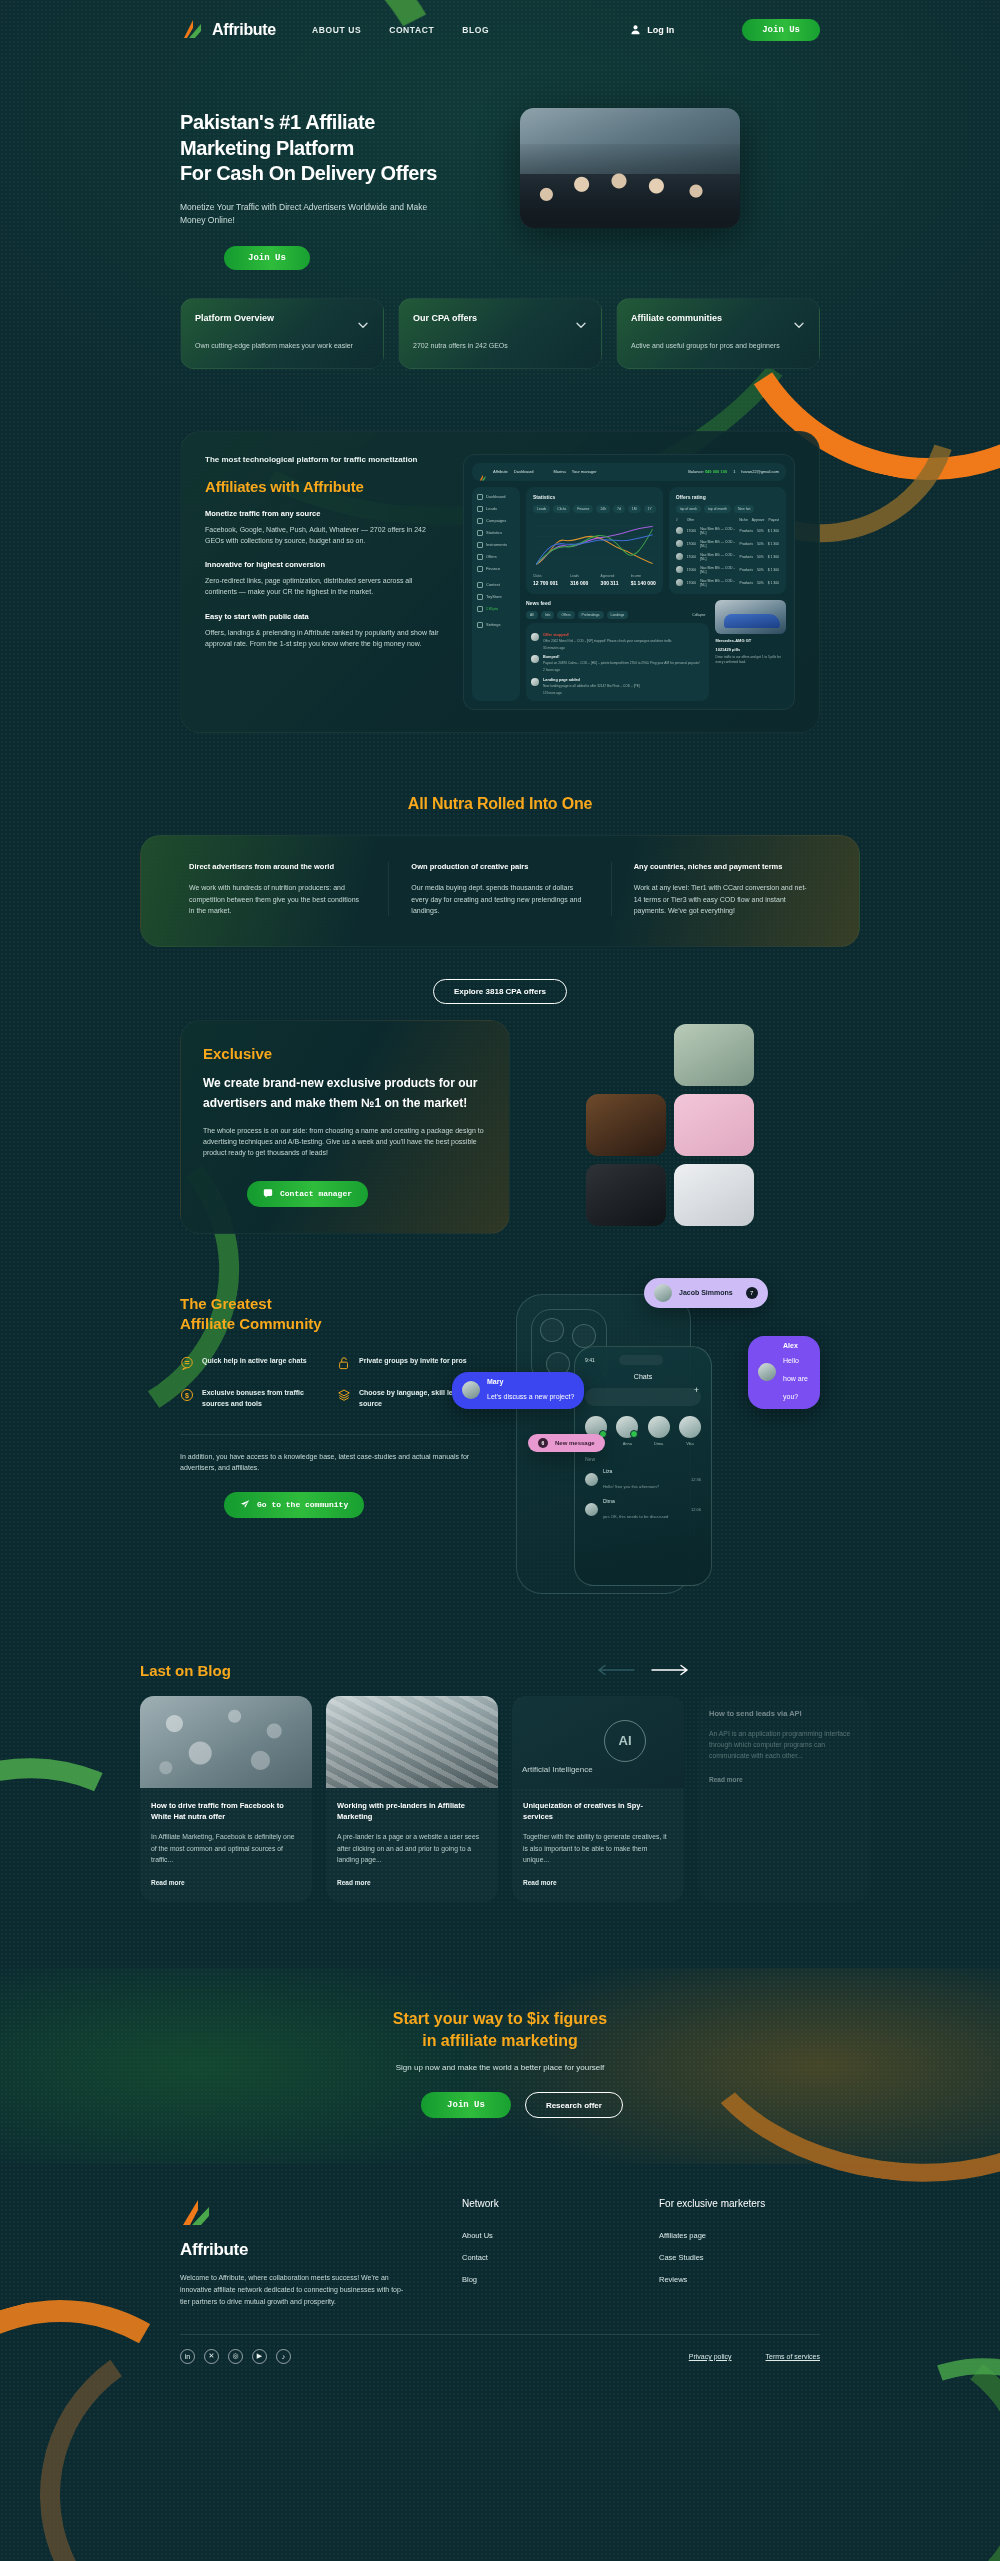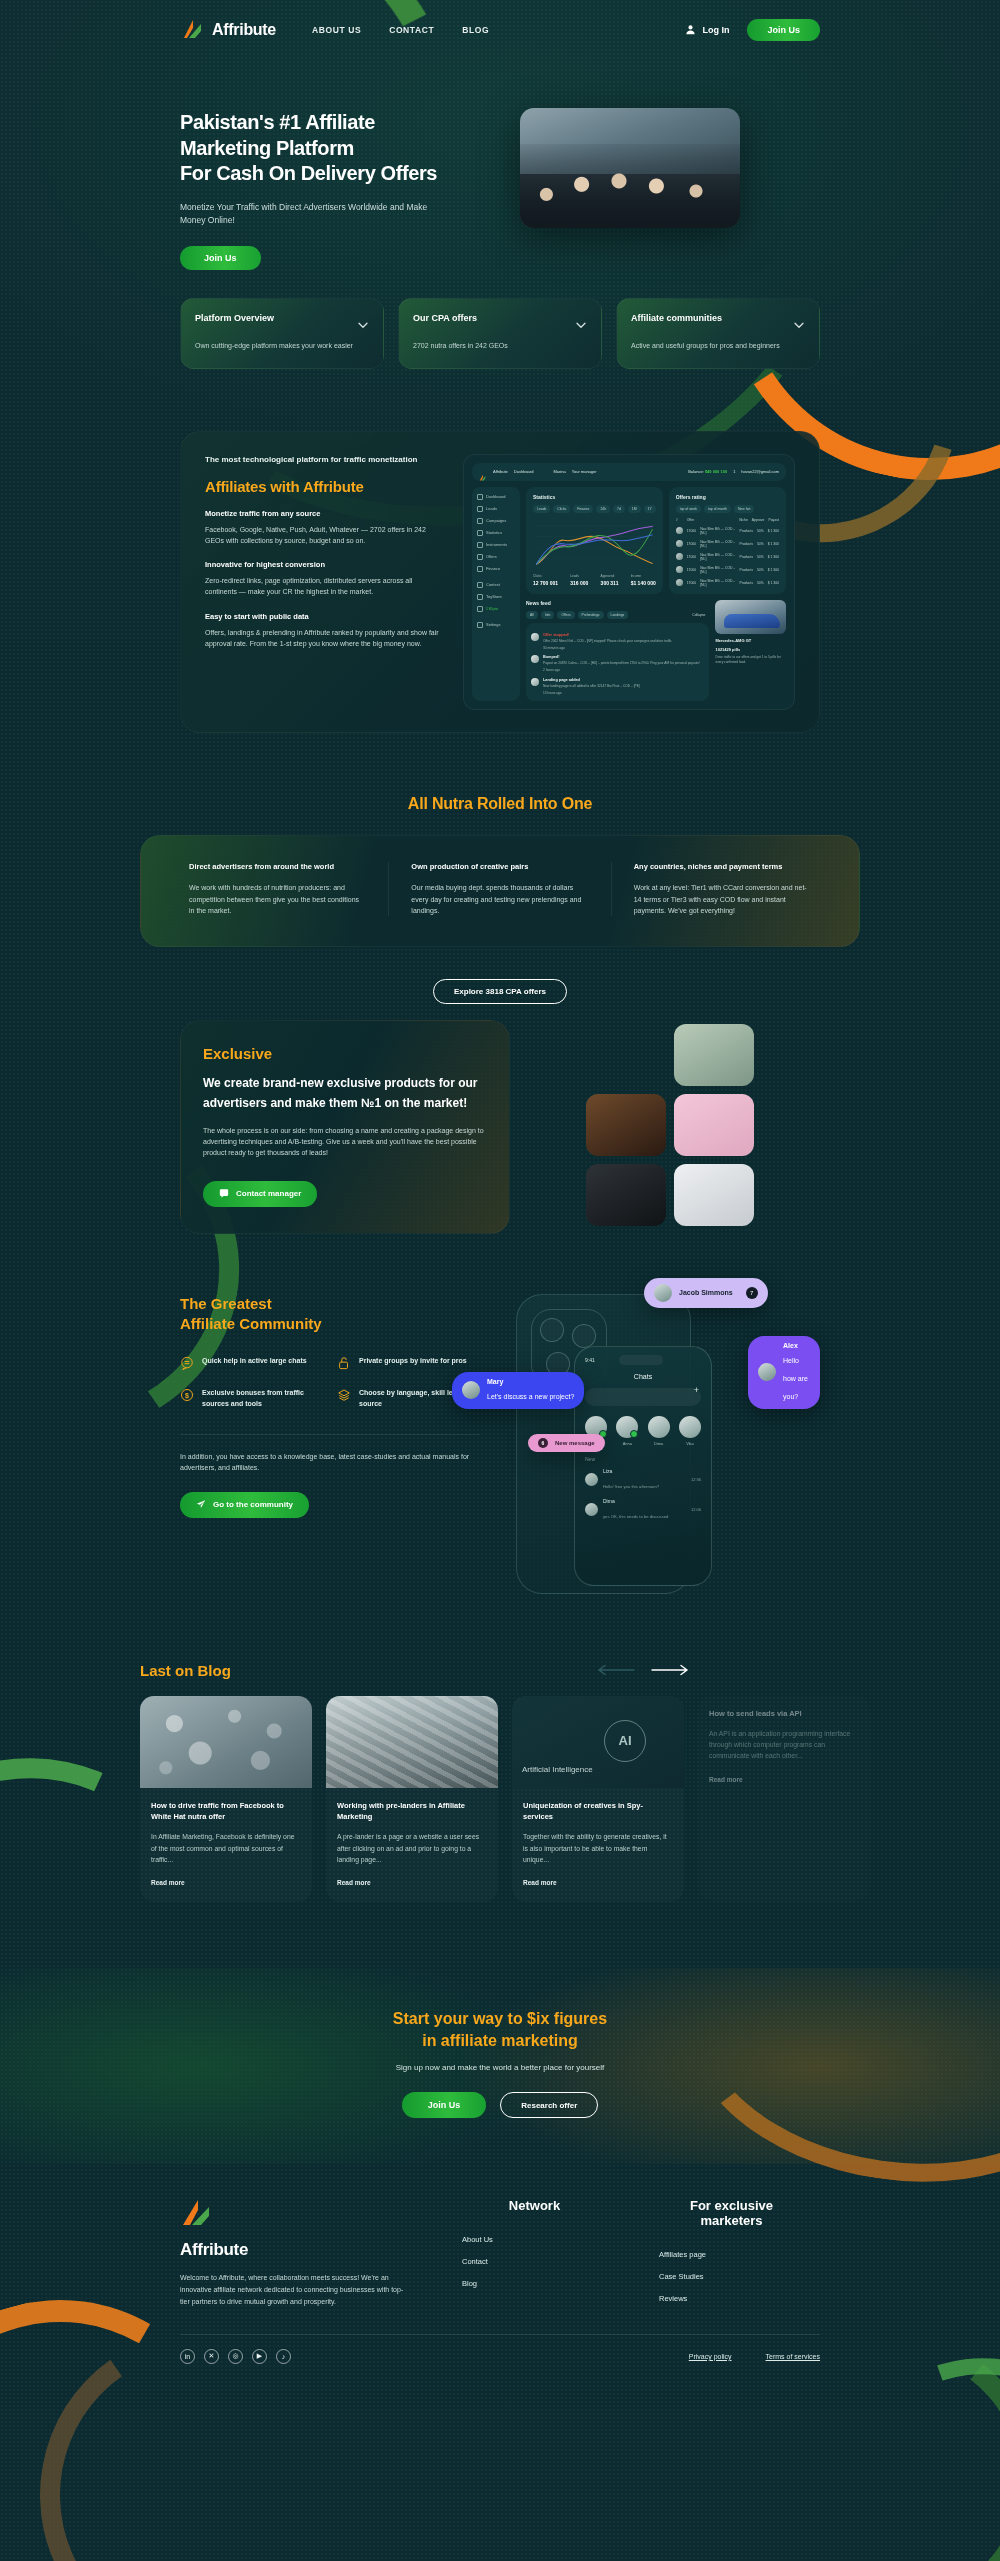--- a/index.html
+++ b/index.html
@@ -34,25 +34,25 @@
   .sw11 { top:2360px; right:-130px; width:280px; height:260px; border:16px solid; border-color:#4aa84b transparent transparent transparent; transform:rotate(25deg); opacity:.8;}
 
   
   .header { position:relative; z-index:20; display:flex; align-items:center; gap:0;
     height:60px; padding:0 180px; }
   .logo-wrap { display:flex; align-items:center; gap:6px; }
   .logo-mark { width:26px; height:26px; position:relative; }
   .logo-text { font-size:16px; font-weight:700; letter-spacing:-.3px; color:#fff; }
   .nav { display:flex; gap:28px; margin-left:36px; }
   .nav a { font-size:8.5px; font-weight:700; letter-spacing:.6px; color:#e7efee; text-decoration:none; }
-  .hdr-right { margin-left:auto; display:flex; align-items:center; gap:18px; }
+  .hdr-right { margin-left:auto; display:flex; align-items:center; gap:24px; }
   .login { display:flex; align-items:center; gap:6px; font-size:9px; font-weight:700; color:#fff; }
   .btn-green { background:linear-gradient(90deg,#149a2f 0%,#2fbc3c 55%,#18a031 100%);
     color:#fff; border:none; border-radius:20px; font-weight:700; cursor:pointer;
-    font-family:Liberation Sans, sans-serif; }
+    font-family:Liberation Mono, monospace;margin-left:44px; }
   .btn-join-hdr { padding:6px 20px; font-size:9px; }
 
   
   .hero { position:relative; z-index:10; padding:40px 180px 0; display:flex; gap:20px; }
   .hero-l { width:320px; padding-top:10px; }
   h1.hero-title { font-size:20px; line-height:1.28; font-weight:700; letter-spacing:-.4px; color:#fff; }
   .hero-sub { margin-top:14px; font-size:8.5px; line-height:1.6; color:#cdded c; color:#cddedc; max-width:260px; }
   .btn-join-hero { margin-top:18px; padding:7px 24px; font-size:9px; }
   .hero-img { position:relative; width:220px; height:120px; border-radius:14px; overflow:hidden;
     margin-top:8px; box-shadow:0 10px 40px rgba(0,0,0,.45); }
@@ -275,21 +275,21 @@
   .cta-btns { margin-top:20px; display:flex; gap:14px; justify-content:center; }
   .btn-cta-join { padding:8px 26px; font-size:9px; }
 
   
   .footer { position:relative; z-index:10; padding:34px 180px 0; display:flex; gap:0; }
   .f-l { width:230px; }
   .f-logo-mark { width:34px; height:30px; position:relative; }
   .f-logo-text { margin-top:8px; font-size:17px; font-weight:700; color:#fff; letter-spacing:-.3px; }
   .f-desc { margin-top:12px; font-size:7px; line-height:1.7; color:#c8dad7; }
   .f-col { width:145px; margin-left:52px; }
-  .f-col h5 { font-size:13px; font-weight:700; color:#fff;text-align:center; }
+  .f-col h5 { font-size:10px; font-weight:400; color:#fff; }
   .f-col a { display:block; margin-top:13px; font-size:7.5px; color:#dbe9e7; text-decoration:none; }
   .f-col a:first-of-type { margin-top:22px; }
   .f-bottom { position:relative; z-index:10; margin:26px 180px 0; padding-top:14px;
     border-top:1px solid rgba(255,255,255,.1); display:flex; align-items:center; }
   .socials { display:flex; gap:9px; }
   .soc { width:15px; height:15px; border-radius:50%; border:1px solid rgba(255,255,255,.55);
     display:flex; align-items:center; justify-content:center; font-size:7px; color:#eaf3f1; }
   .legal { margin-left:auto; display:flex; gap:34px; }
   .legal a { font-size:7px; color:#dbe9e7; text-decoration:underline; }
 </style>

